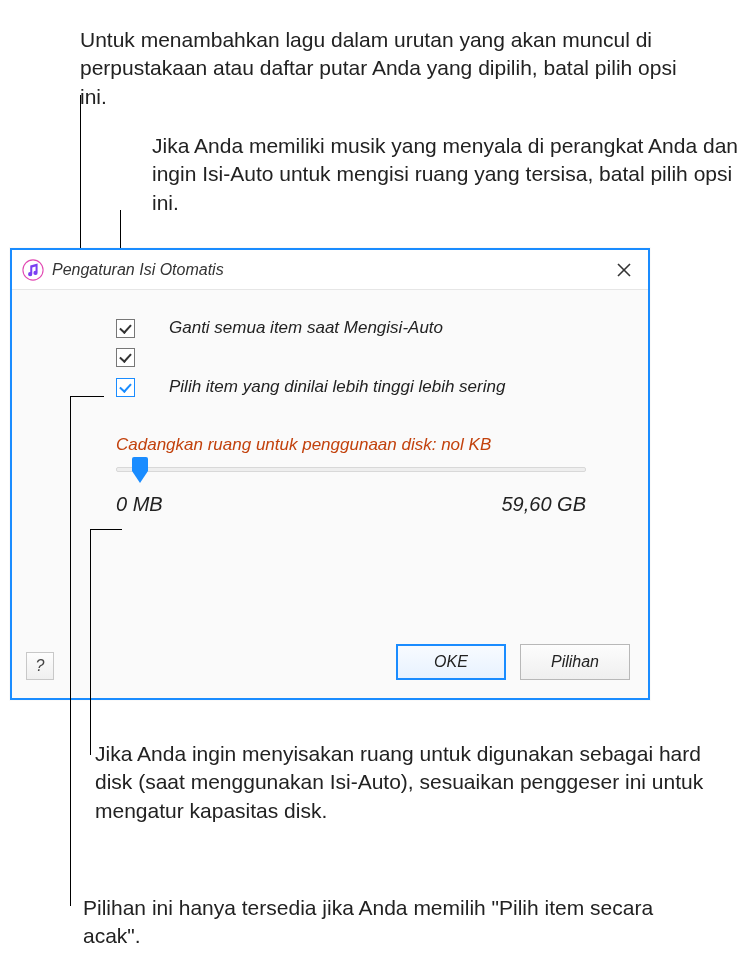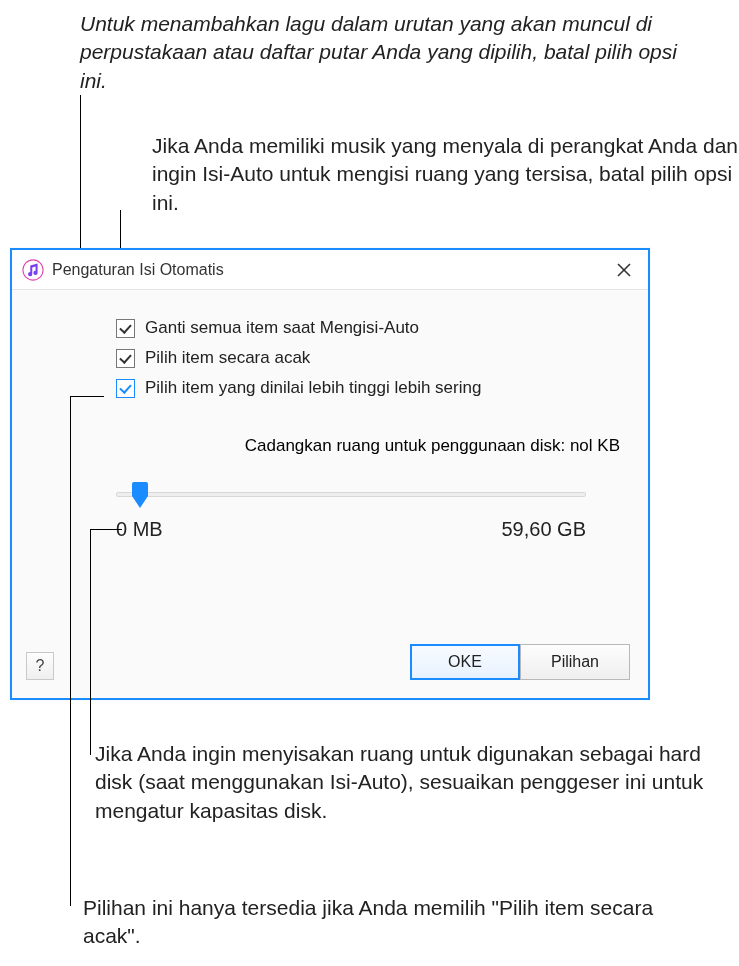--- a/index.html
+++ b/index.html
@@ -27,20 +27,21 @@
 
     .dialog {
       position: absolute;
       left: 10px;
       top: 248px;
       width: 640px;
       height: 452px;
       border: 2px solid #1a8cff;
       background: #fafafa;
       box-shadow: 0 0 0 1px rgba(0,0,0,0.02);
+      font-style: italic;
     }
     .titlebar {
       height: 40px;
       display: flex;
       align-items: center;
       padding: 0 10px;
       background: #fff;
       border-bottom: 1px solid #e6e6e6;
     }
     .app-icon {
@@ -70,20 +71,21 @@
     .dialog-body {
       padding: 28px 28px 18px 28px;
       position: relative;
       height: calc(100% - 40px);
     }
     .checkbox-row {
       display: flex;
       align-items: center;
       margin-bottom: 10px;
       margin-left: 76px;
+      gap: 24px;
     }
     .checkbox {
       width: 19px;
       height: 19px;
       border: 1.5px solid #777;
       margin-right: 10px;
       display: inline-flex;
       align-items: center;
       justify-content: center;
       background: #fff;
@@ -107,23 +109,22 @@
     .check-label {
       font-size: 17px;
       color: #222;
     }
     .slider-section {
       margin-left: 76px;
       margin-top: 38px;
     }
     .slider-label {
       font-size: 17px;
-      color: #000000;
-      margin-bottom: 24px;
-      text-align: right;
+      color: #c2410c;
+      margin-bottom: 0;
     }
     .slider-track {
       position: relative;
       width: 470px;
       height: 28px;
       margin-bottom: 6px;
     }
     .track-bg {
       position: absolute;
       left: 0;
@@ -148,20 +149,21 @@
       width: 470px;
       font-size: 20px;
       color: #222;
       margin-top: 10px;
     }
     .button-row {
       position: absolute;
       bottom: 18px;
       right: 18px;
       display: flex;
+      gap: 14px;
     }
     .btn {
       min-width: 110px;
       height: 36px;
       border: 1px solid #b8b8b8;
       background: linear-gradient(#fdfdfd, #efefef);
       font-size: 16px;
       display: flex;
       align-items: center;
       justify-content: center;
@@ -182,21 +184,21 @@
       display: flex;
       align-items: center;
       justify-content: center;
       font-size: 16px;
       color: #444;
     }
   </style>
 </head>
 <body>
 
-<div class="annotation" style="left:80px; top:10px; width:620px;font-style:italic;">Untuk menambahkan lagu dalam urutan yang akan muncul di perpustakaan atau daftar putar Anda yang dipilih, batal pilih opsi ini.</div>
+<div class="annotation" style="left:80px; top:26px; width:620px;">Untuk menambahkan lagu dalam urutan yang akan muncul di perpustakaan atau daftar putar Anda yang dipilih, batal pilih opsi ini.</div>
 
 <div class="callout-line v" style="left:80px; top:95px; height:272px;"></div>
 <div class="callout-line h" style="left:80px; top:367px; width:24px;"></div>
 
 <div class="annotation" style="left:120px; top:132px; width:600px;margin-left:32px;">Jika Anda memiliki musik yang menyala di perangkat Anda dan ingin Isi-Auto untuk mengisi ruang yang tersisa, batal pilih opsi ini.</div>
 
 <div class="callout-line v" style="left:120px; top:210px; height:128px;"></div>
 <div class="callout-line h" style="left:104px; top:338px; width:16px;"></div>
 <div class="callout-line v" style="left:104px; top:328px; height:10px;"></div>
 
@@ -218,21 +220,20 @@
   </div>
   <div class="dialog-body">
 
     <div class="checkbox-row">
       <span class="checkbox checked"></span>
       <span class="check-label">Ganti semua item saat Mengisi-Auto</span>
     </div>
 
     <div class="checkbox-row">
       <span class="checkbox checked"></span>
-      <span class="check-label">Pilih item secara acak</span>
     </div>
 
     <div class="checkbox-row">
       <span class="checkbox blue checked"></span>
       <span class="check-label">Pilih item yang dinilai lebih tinggi lebih sering</span>
     </div>
 
     <div class="slider-section">
       <div class="slider-label">Cadangkan ruang untuk penggunaan disk: nol KB</div>
       <div class="slider-track">

